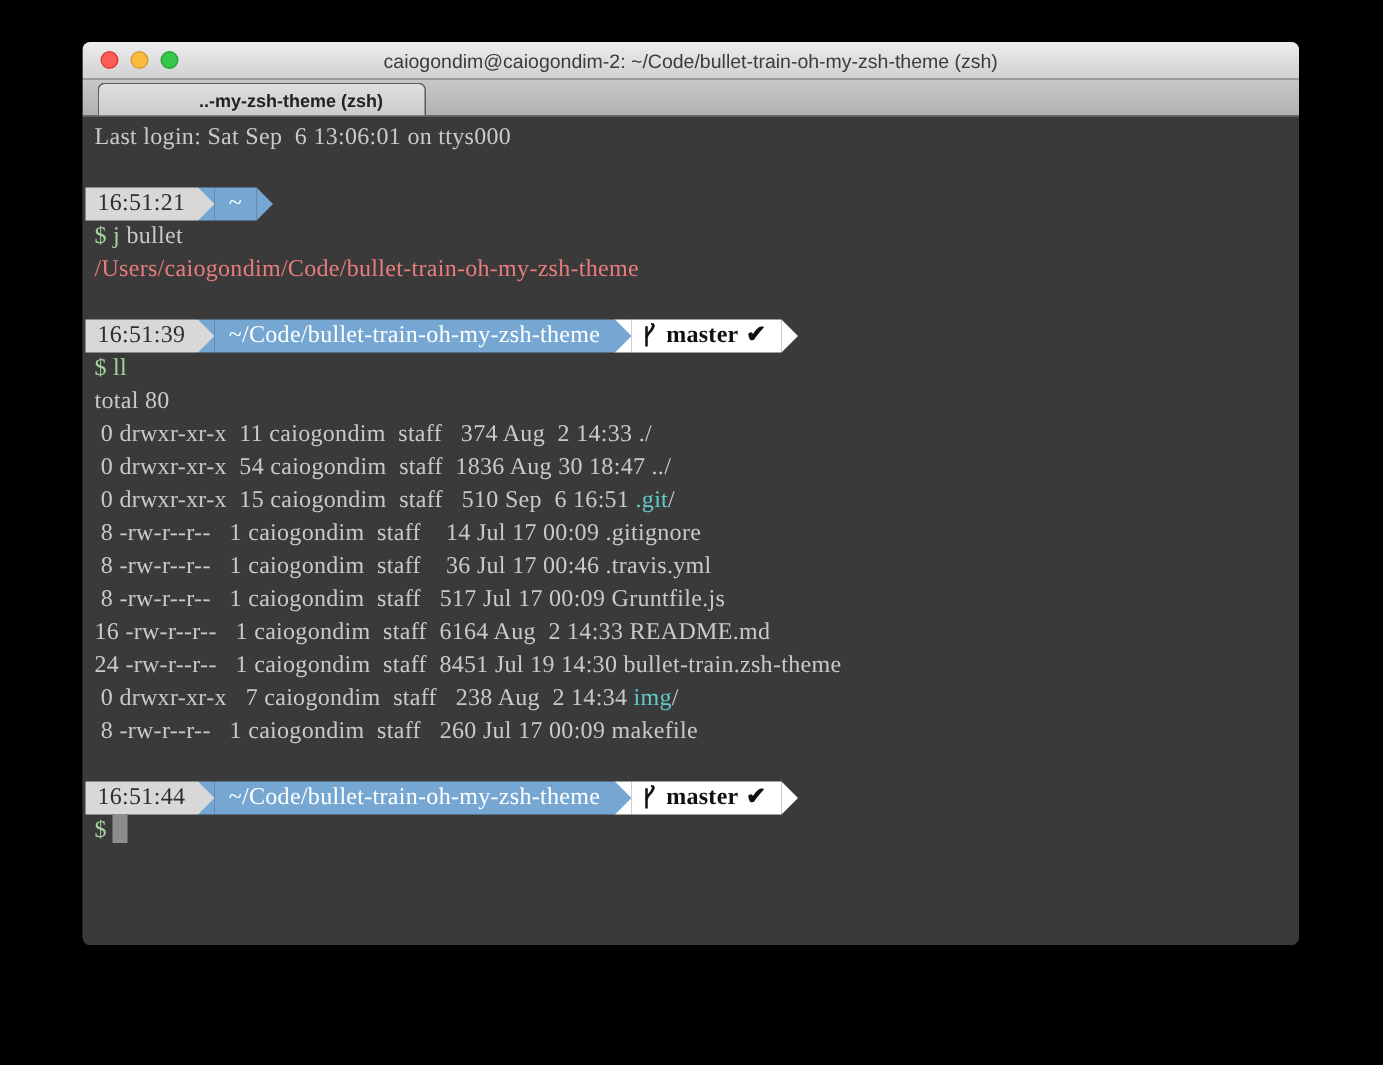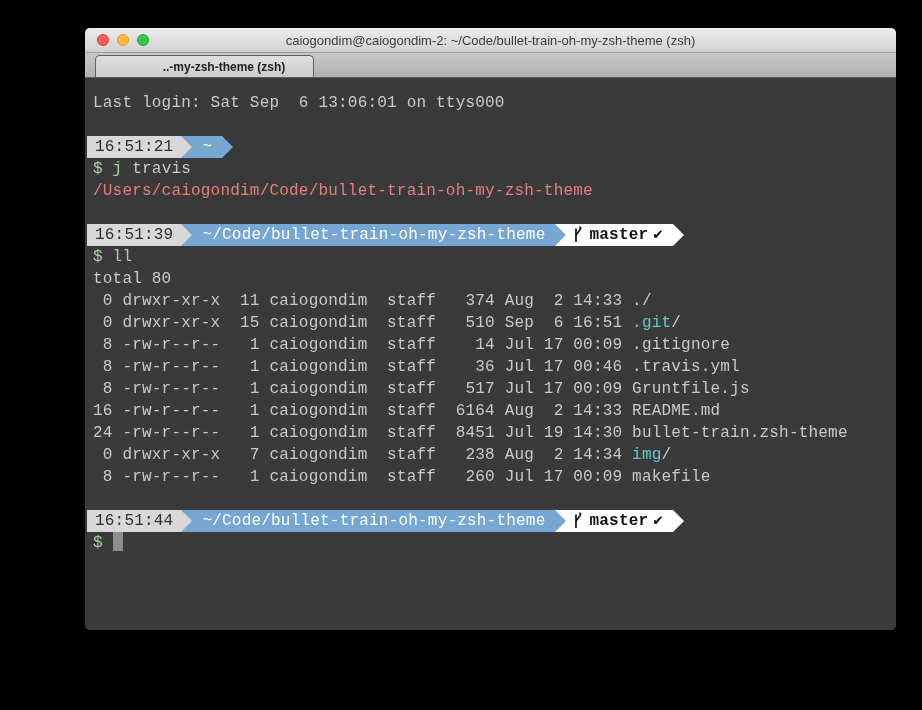--- a/index.html
+++ b/index.html
@@ -1,35 +1,35 @@
 <!DOCTYPE html>
 <html><head>
 <meta charset="utf-8">
 <style>
   html,body{margin:0;padding:0;background:#000;width:922px;height:710px;overflow:hidden;}
   .stage{position:relative;width:922px;height:710px;background:#000;font-family:"Liberation Sans",sans-serif;}
   .window{position:absolute;left:55px;top:28px;width:811px;height:602px;border-radius:5px;overflow:hidden;
-          box-shadow:0 12px 34px rgba(0,0,0,.85);background:#3a3a3a;margin-left:30px;}
+          box-shadow:0 12px 34px rgba(0,0,0,.85);background:#3a3a3a;}
   
   .titlebar{height:24px;background:linear-gradient(#ededed,#d1d1d1);border-bottom:1px solid #9e9e9e;
             position:relative;display:flex;align-items:center;justify-content:center;}
   .title-text{font-size:13px;color:#3c3c3c;}
   .lights{position:absolute;left:12px;top:0;height:100%;display:flex;align-items:center;gap:8px;}
   .light{width:12px;height:12px;border-radius:50%;box-sizing:border-box;}
   .light.red{background:#fc5f57;border:1px solid #dd3d34;}
   .light.yellow{background:#fdbc40;border:1px solid #dd9c33;}
   .light.green{background:#35c84a;border:1px solid #27a436;}
   
   .tabbar{height:24px;background:linear-gradient(#c8c8c8,#b1b1b1);border-bottom:1px solid #5e5e5e;position:relative;}
   .tab{position:absolute;left:10px;top:2px;width:178px;height:21px;background:linear-gradient(#dfdfdf,#cbcbcb);
        border:1px solid #5f5f5f;border-bottom:none;border-radius:5px 5px 0 0;
        display:flex;align-items:center;justify-content:center;font-size:12px;font-weight:bold;color:#222;padding-left:39px;}
   
-  .screen{height:553px;background:#3a3a3a;padding:14px 0 0 8px;
-          font-family:Liberation Mono, monospace;font-size:16px;line-height:22px;
+  .screen{height:553px;background:#3a3a3a;padding:3px 0 0 8px;
+          font-family:Liberation Serif, serif;font-size:16px;line-height:22px;
           color:#c9c9c9;letter-spacing:.2px;}
   .line{height:22px;white-space:pre;}
   .green{color:#a5d29e;}
   .red{color:#e97c7c;}
   .cyan{color:#63c9c9;}
   
   .promptline{display:flex;align-items:stretch;height:22px;margin-left:-6px;}
   .seg{display:flex;align-items:center;white-space:pre;}
   .seg-time{background:#d8d8d8;color:#2e2e2e;padding:0 8px;}
   .seg-dir{background:#76a7d3;color:#fff;padding:0 10px;}
@@ -67,21 +67,21 @@
       <div class="line">Last login: Sat Sep  6 13:06:01 on ttys000</div>
       <div class="line"></div>
 
       <div class="promptline">
         <span class="seg seg-time"><span>16:51:21</span></span>
         <span class="arr arr-gray-blue"></span>
         <span class="seg seg-dir"><span>~</span></span>
         <span class="arr arr-blue-bg"></span>
       </div>
 
-      <div class="line"><span class="green">$</span><span class="green"> j</span><span> travis</span></div>
+      <div class="line"><span class="green">$</span><span class="green"> j</span><span> bullet</span></div>
       <div class="line red">/Users/caiogondim/Code/bullet-train-oh-my-zsh-theme</div>
       <div class="line"></div>
 
       <div class="promptline">
         <span class="seg seg-time"><span>16:51:39</span></span>
         <span class="arr arr-gray-blue"></span>
         <span class="seg seg-dir"><span>~/Code/bullet-train-oh-my-zsh-theme</span></span>
         <span class="arr arr-blue-white"></span>
         <span class="seg seg-git">
           <svg class="glyph" width="12" height="18" viewBox="0 0 12 18">
@@ -92,20 +92,21 @@
           <span>master</span>
           <span>✔</span>
         </span>
         <span class="arr arr-white-bg"></span>
       </div>
 
       <div class="line"><span class="green">$</span><span class="green"> ll</span></div>
       <div class="line">total 80</div>
 
       <div class="line"><span> 0 drwxr-xr-x  11 caiogondim  staff   374 Aug  2 14:33 ./</span><span class="cyan"></span><span></span></div>
+      <div class="line"><span> 0 drwxr-xr-x  54 caiogondim  staff  1836 Aug 30 18:47 ../</span><span class="cyan"></span><span></span></div>
       <div class="line"><span> 0 drwxr-xr-x  15 caiogondim  staff   510 Sep  6 16:51 </span><span class="cyan">.git</span><span>/</span></div>
       <div class="line"><span> 8 -rw-r--r--   1 caiogondim  staff    14 Jul 17 00:09 .gitignore</span><span class="cyan"></span><span></span></div>
       <div class="line"><span> 8 -rw-r--r--   1 caiogondim  staff    36 Jul 17 00:46 .travis.yml</span><span class="cyan"></span><span></span></div>
       <div class="line"><span> 8 -rw-r--r--   1 caiogondim  staff   517 Jul 17 00:09 Gruntfile.js</span><span class="cyan"></span><span></span></div>
       <div class="line"><span>16 -rw-r--r--   1 caiogondim  staff  6164 Aug  2 14:33 README.md</span><span class="cyan"></span><span></span></div>
       <div class="line"><span>24 -rw-r--r--   1 caiogondim  staff  8451 Jul 19 14:30 bullet-train.zsh-theme</span><span class="cyan"></span><span></span></div>
       <div class="line"><span> 0 drwxr-xr-x   7 caiogondim  staff   238 Aug  2 14:34 </span><span class="cyan">img</span><span>/</span></div>
       <div class="line"><span> 8 -rw-r--r--   1 caiogondim  staff   260 Jul 17 00:09 makefile</span><span class="cyan"></span><span></span></div>
 
       <div class="line"></div>

